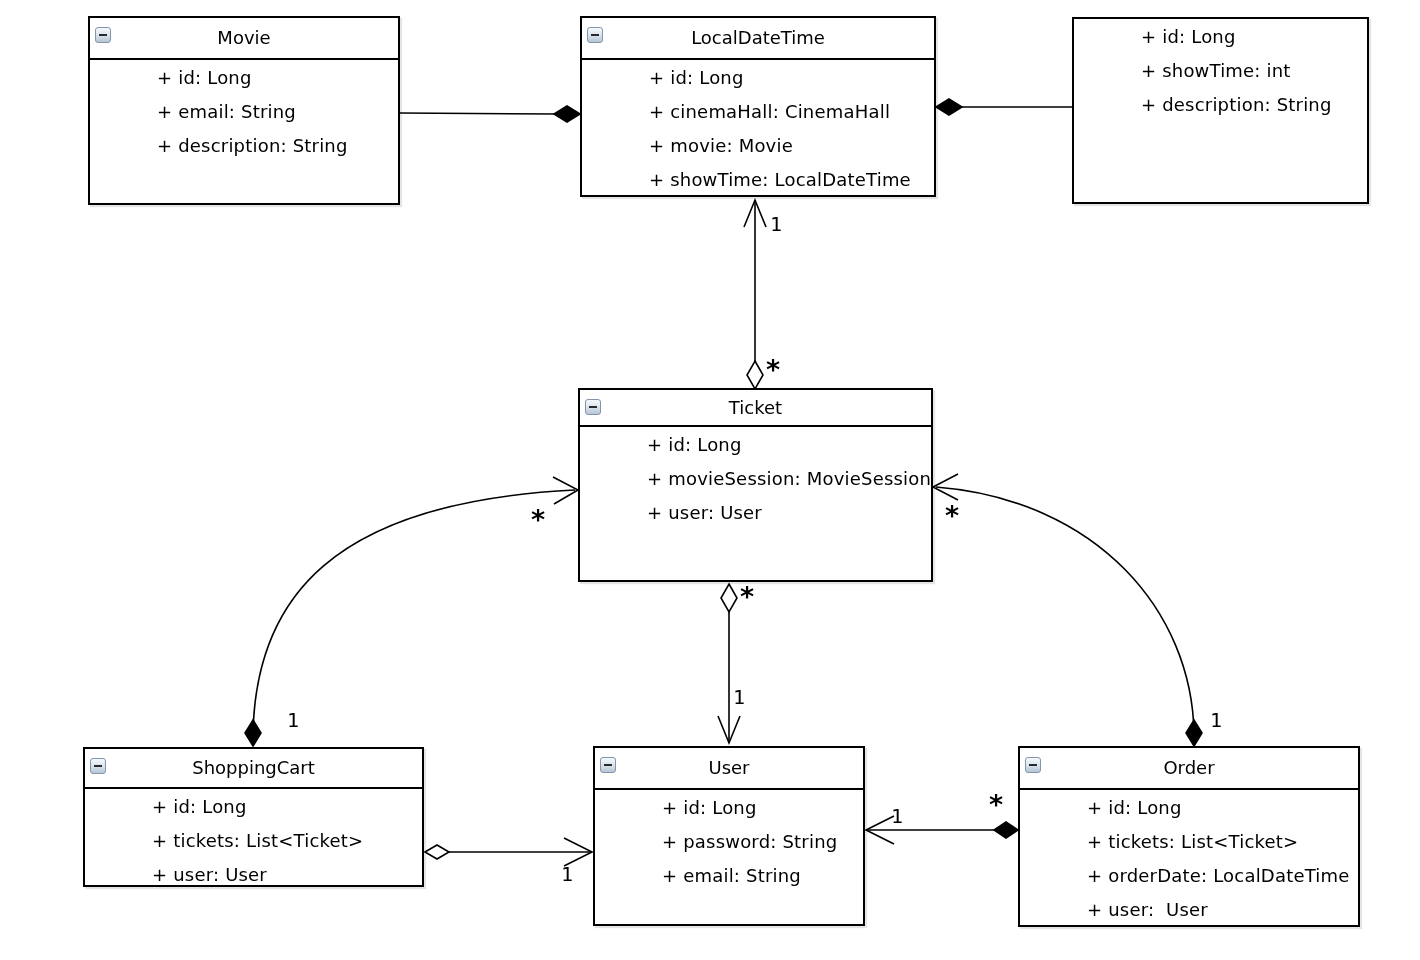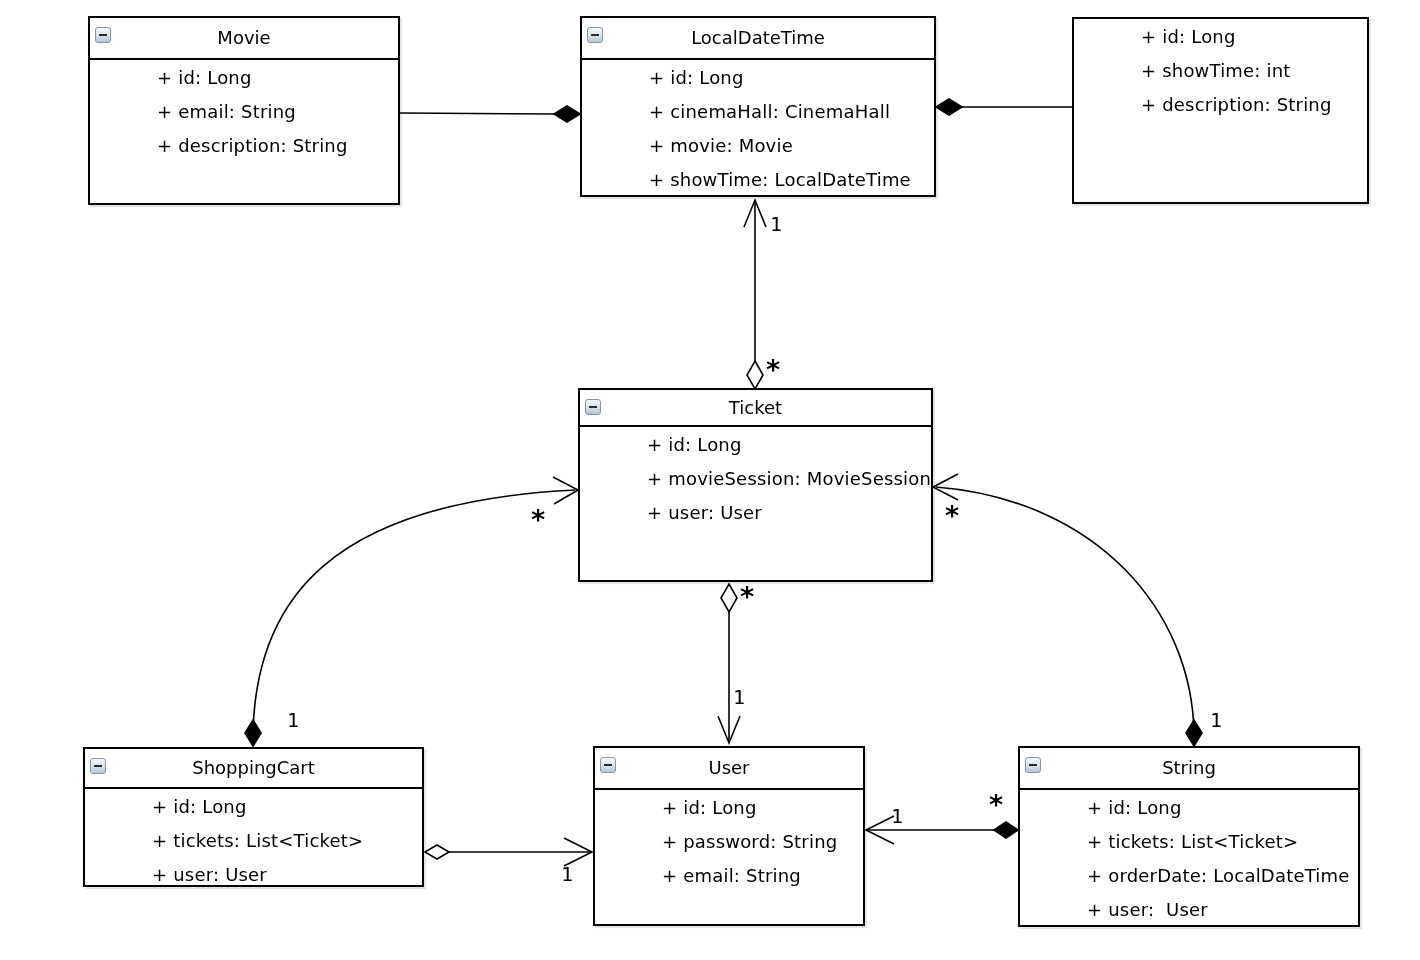--- a/index.html
+++ b/index.html
@@ -170,21 +170,21 @@
           </span>
       <span class="class-title">User</span>
     </div>
     <div class="class-attrs"><div class="attr-row">+ id: Long</div><div class="attr-row">+ password: String</div><div class="attr-row">+ email: String</div></div>
   </div>
       <div class="class-box" style="left: 1018px; top: 746px; width: 342px; height: 181px;">
     <div class="class-header" style="height: 42px;">
       <span class="collapse-btn">
             <span class="minus-bar"></span>
           </span>
-      <span class="class-title">String</span>
+      <span class="class-title">Order</span>
     </div>
     <div class="class-attrs"><div class="attr-row">+ id: Long</div><div class="attr-row">+ tickets: List&lt;Ticket&gt;</div><div class="attr-row">+ orderDate: LocalDateTime</div><div class="attr-row">+ user:  User</div></div>
   </div>
     </div>
   <div id="label-layer">
       <span class="mult one" style="left: 770px; top: 213px;">1</span>
       <span class="mult many" style="left: 766px; top: 356px;">*</span>
       <span class="mult many" style="left: 740px; top: 583px;">*</span>
       <span class="mult one" style="left: 733px; top: 686px;">1</span>
       <span class="mult one" style="left: 287px; top: 709px;">1</span>

